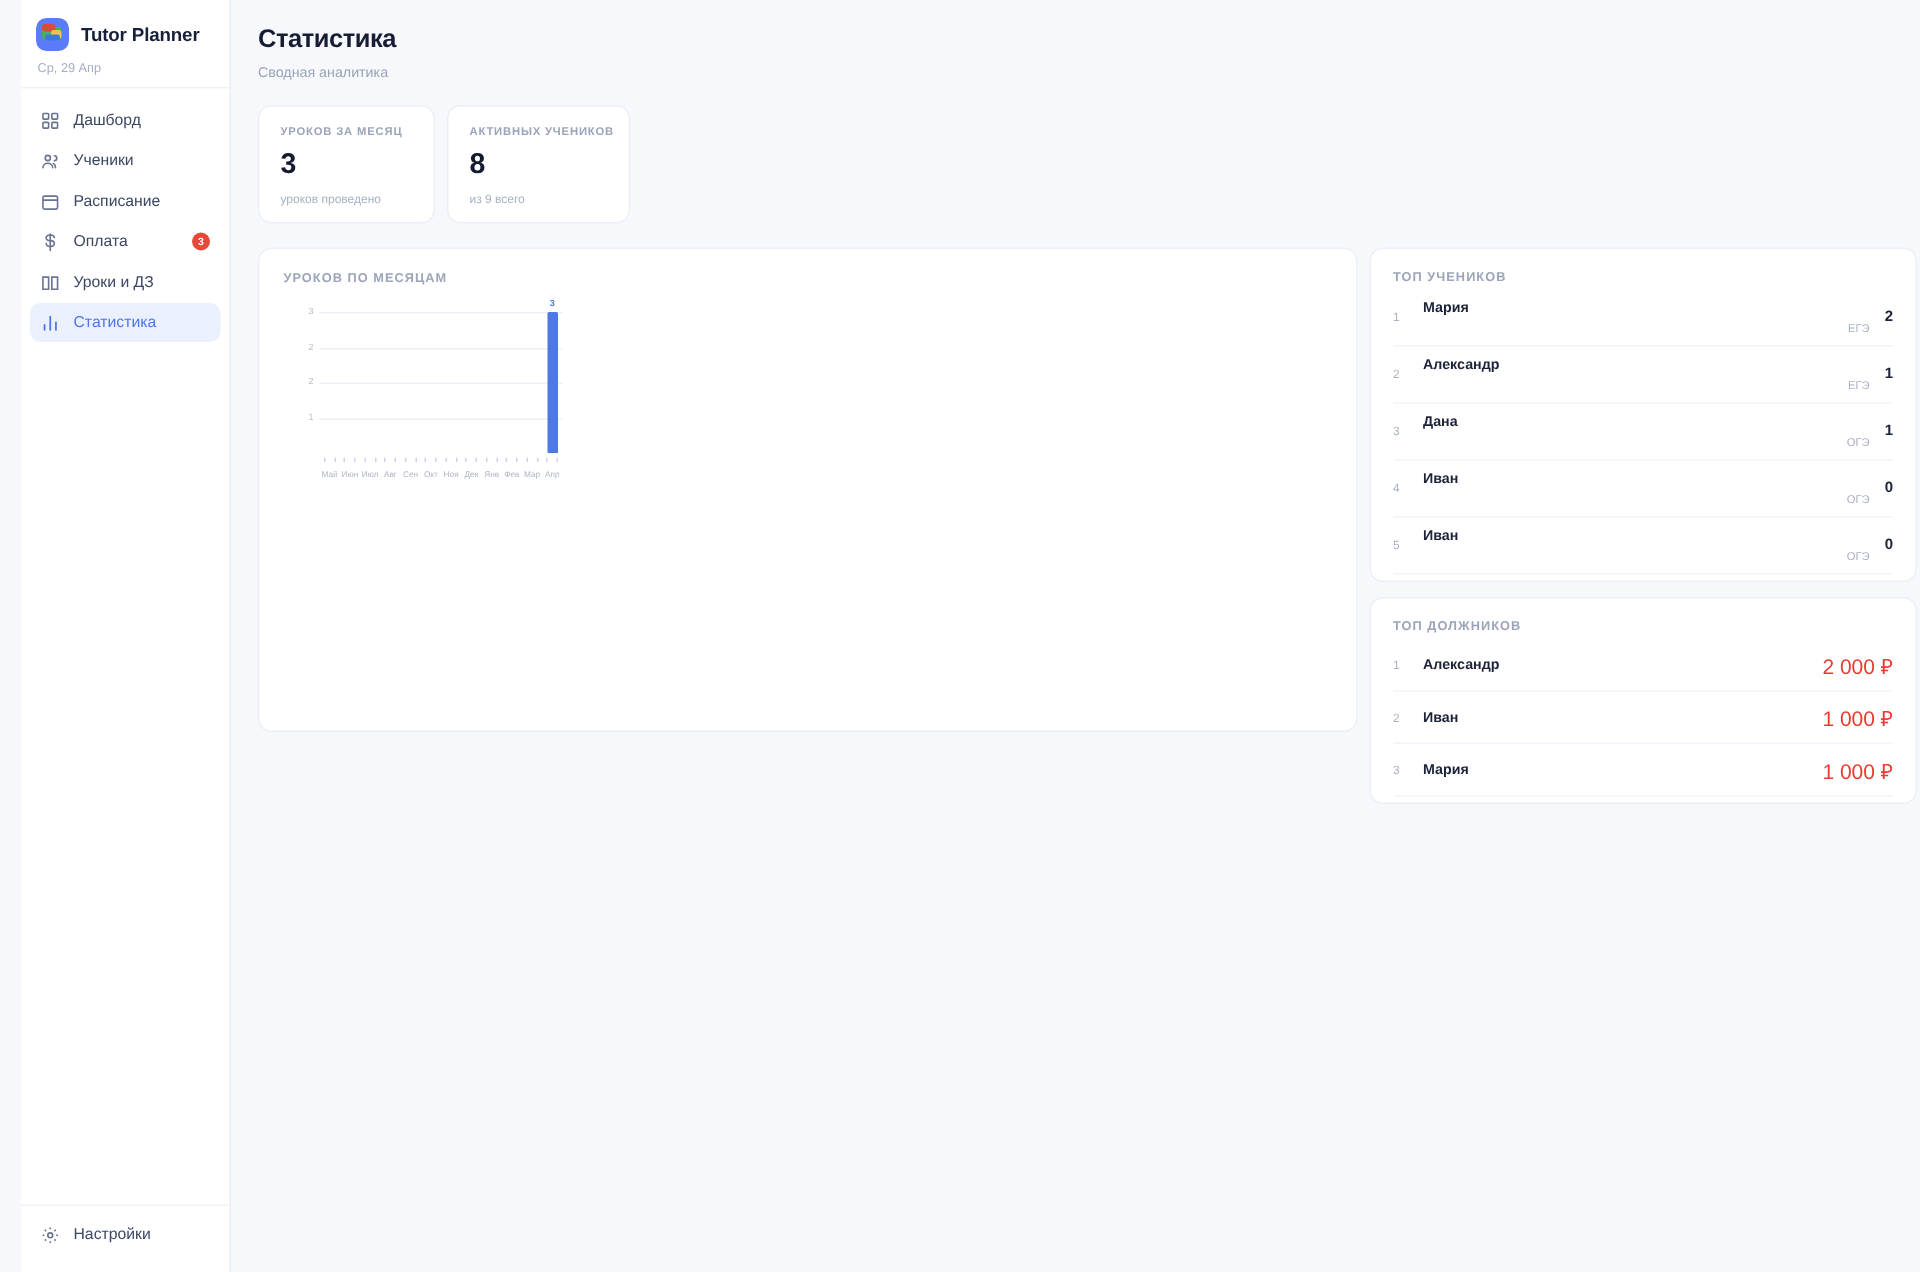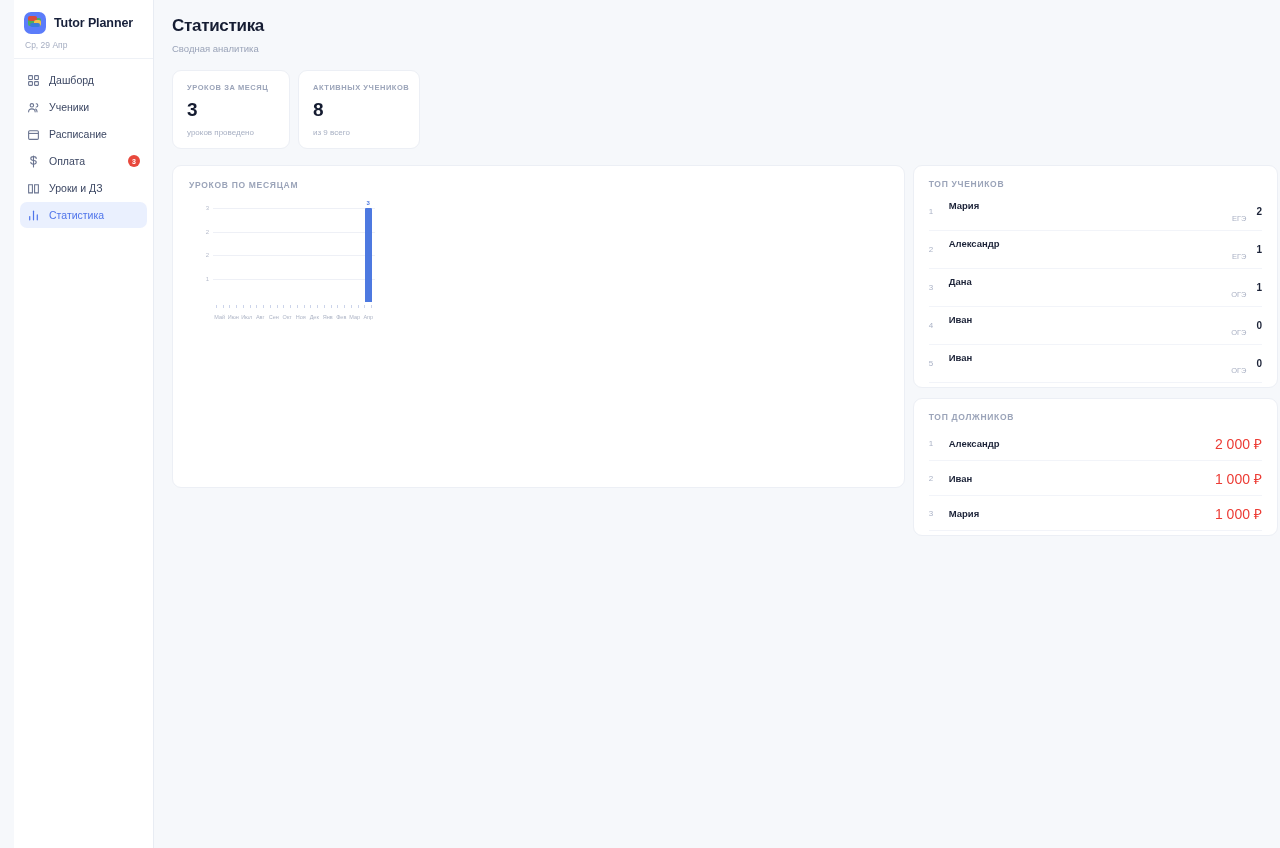--- a/index.html
+++ b/index.html
@@ -203,20 +203,31 @@
               <path d="M12 20V4"></path>
               <path d="M19 20v-9"></path>
           </svg>
         </span>
         <span>Статистика</span>
       </div>
     </nav>
 
     <div class="nav-spacer"></div>
 
+    <div class="nav-bottom">
+      <div class="nav-item">
+        <span class="ico">
+          <svg viewBox="0 0 24 24" fill="none" stroke="#6a7490" stroke-width="2">
+            <circle cx="12" cy="12" r="3"></circle>
+            <path d="M12 2.5v2.2M12 19.3v2.2M2.5 12h2.2M19.3 12h2.2M5.3 5.3l1.6 1.6M17.1 17.1l1.6 1.6M18.7 5.3l-1.6 1.6M6.9 17.1l-1.6 1.6"></path>
+          </svg>
+        </span>
+        <span>Настройки</span>
+      </div>
+    </div>
   </aside>
 
   <main class="main">
 
     <h1 class="page-title">Статистика</h1>
     <div class="page-sub">Сводная аналитика</div>
 
     <section class="stat-row">
       <div class="stat-card w1">
         <div class="stat-label">Уроков за месяц</div>

